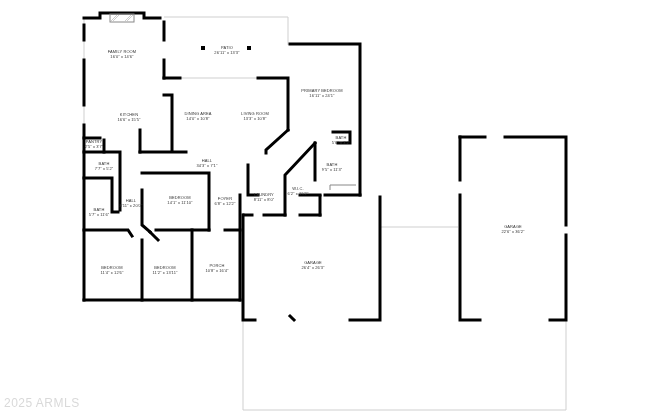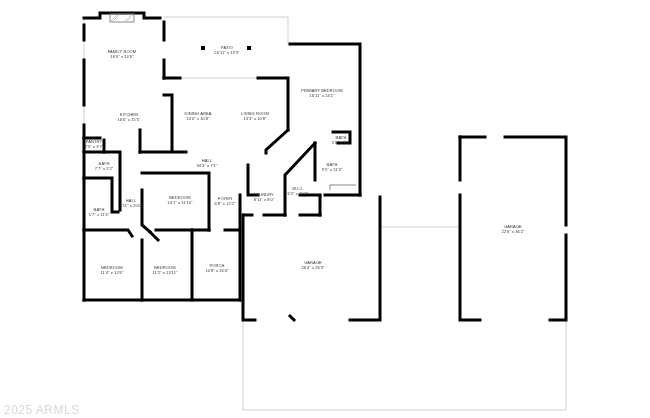--- a/index.html
+++ b/index.html
@@ -1,20 +1,20 @@
 <!DOCTYPE html>
 <html><head>
 <meta charset="utf-8">
 <style>
   html,body{margin:0;padding:0;background:#fff;}
   body{width:650px;height:418px;position:relative;overflow:hidden;font-family:"Liberation Sans",sans-serif;}
   #plan{position:absolute;left:0;top:0;width:650px;height:418px;}
   .room-label{position:absolute;text-align:center;font-size:4px;line-height:5px;color:#333;transform:translate(-50%,-50%);white-space:nowrap;letter-spacing:0.1px;}
   .room-label .dim{display:block;}
-  .watermark{position:absolute;left:4px;top:396px;font-size:12px;color:#d9d9d9;letter-spacing:0.5px;margin-top:7px;}
+  .watermark{position:absolute;left:4px;top:396px;font-size:12px;color:#d9d9d9;letter-spacing:0.5px;}
 </style>
 </head>
 <body>
 
 <svg id="plan" viewBox="0 0 650 418" xmlns="http://www.w3.org/2000/svg">
 
   <g stroke="#cfcfcf" stroke-width="1" fill="none">
     <path d="M164 17 H288 V45"></path>
     <path d="M164 78 H288"></path>
     <path d="M380 227 H458"></path>

